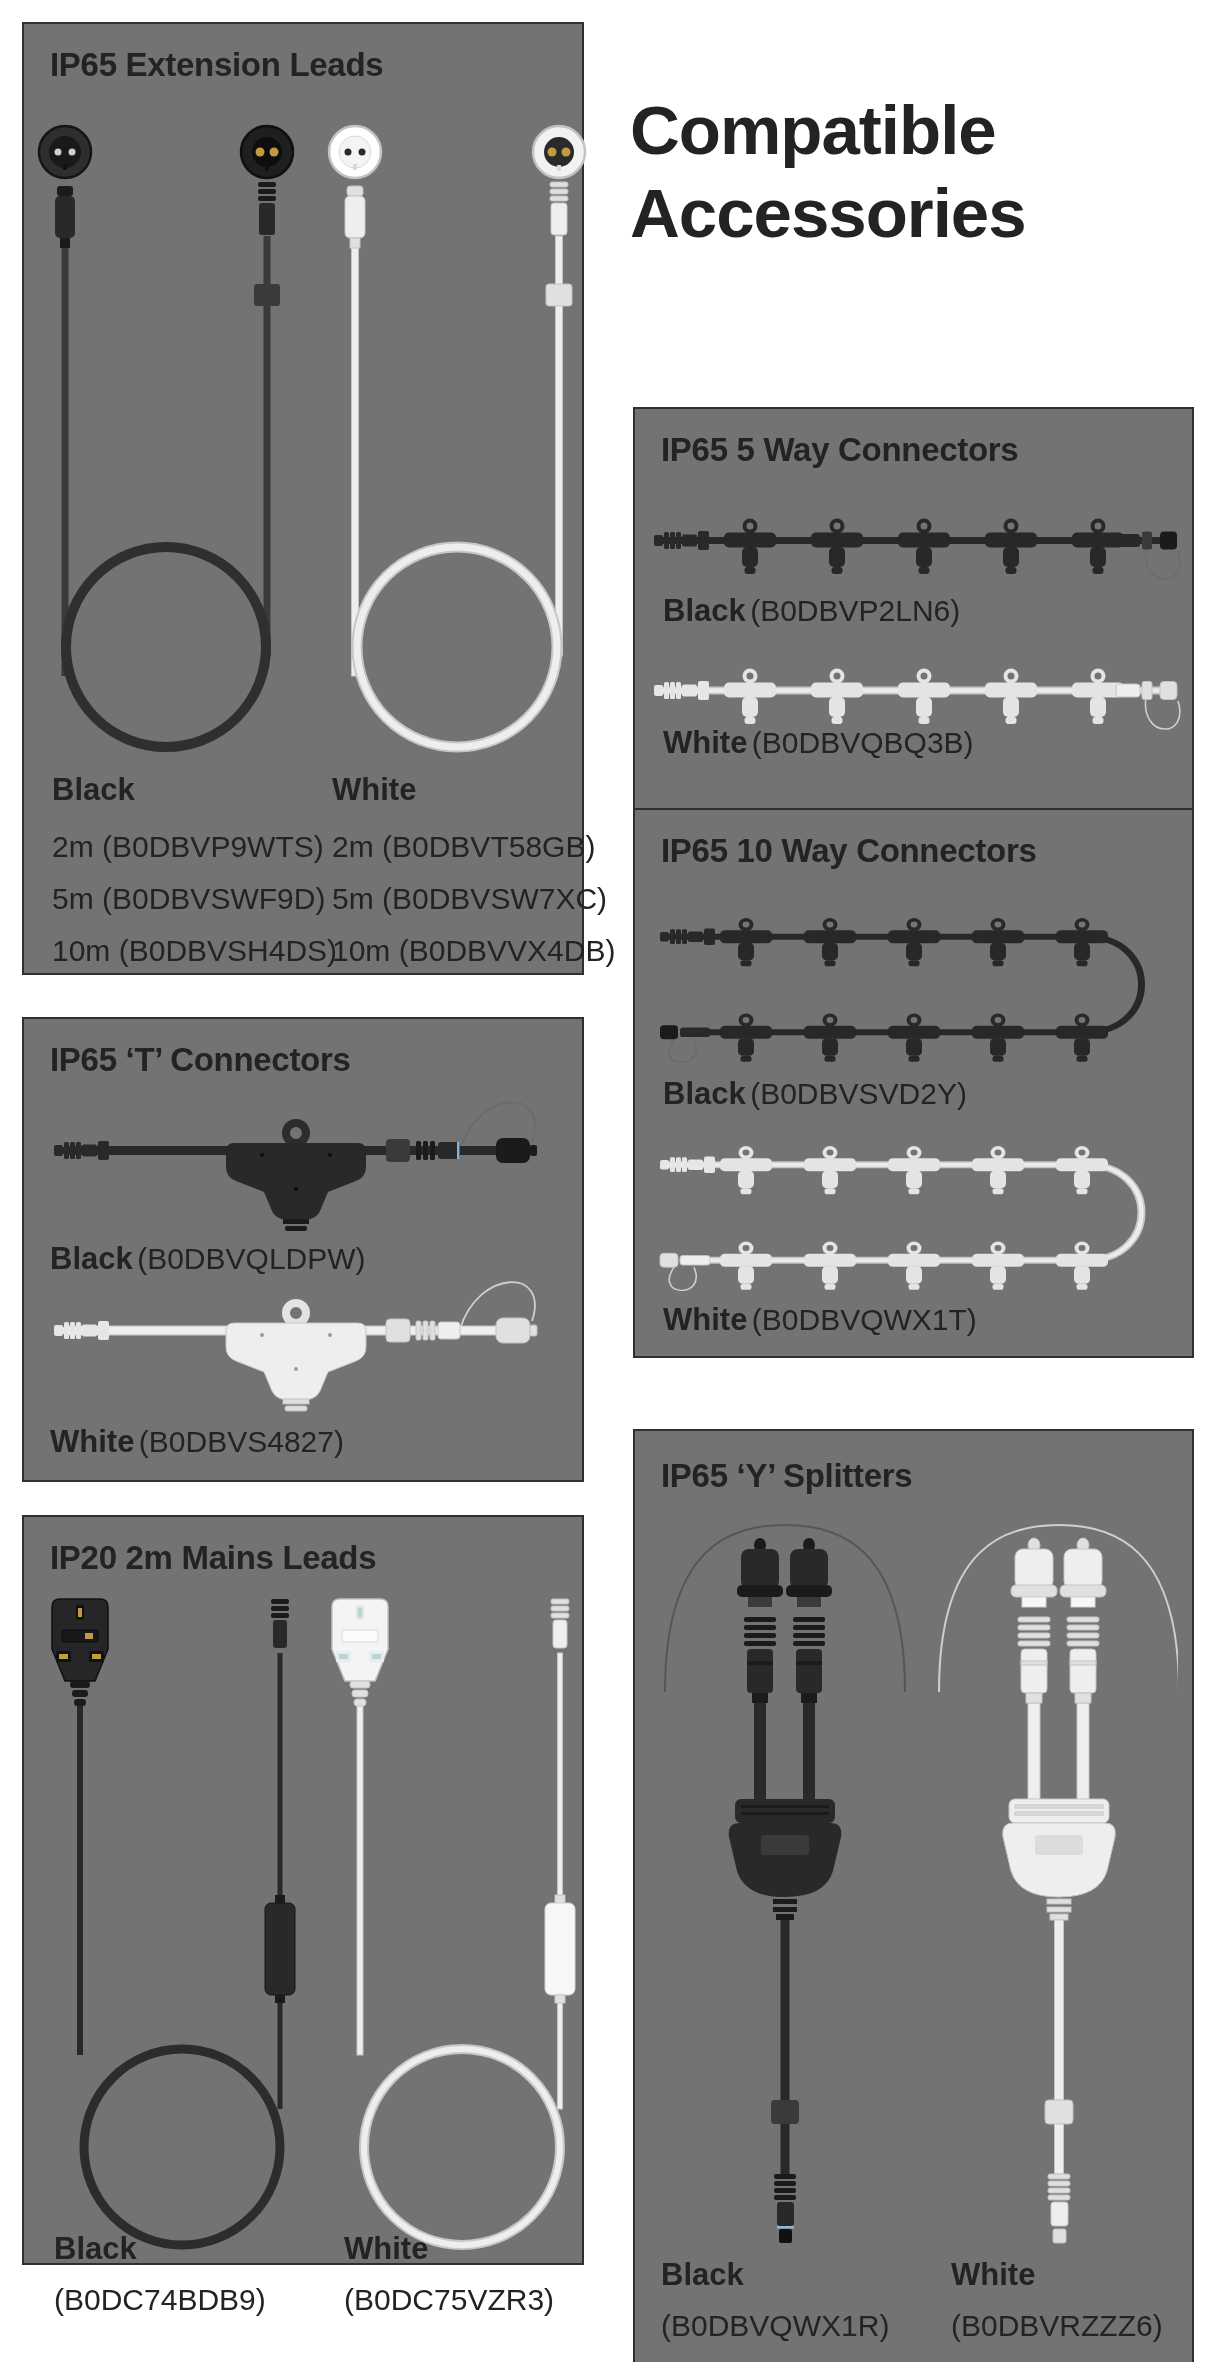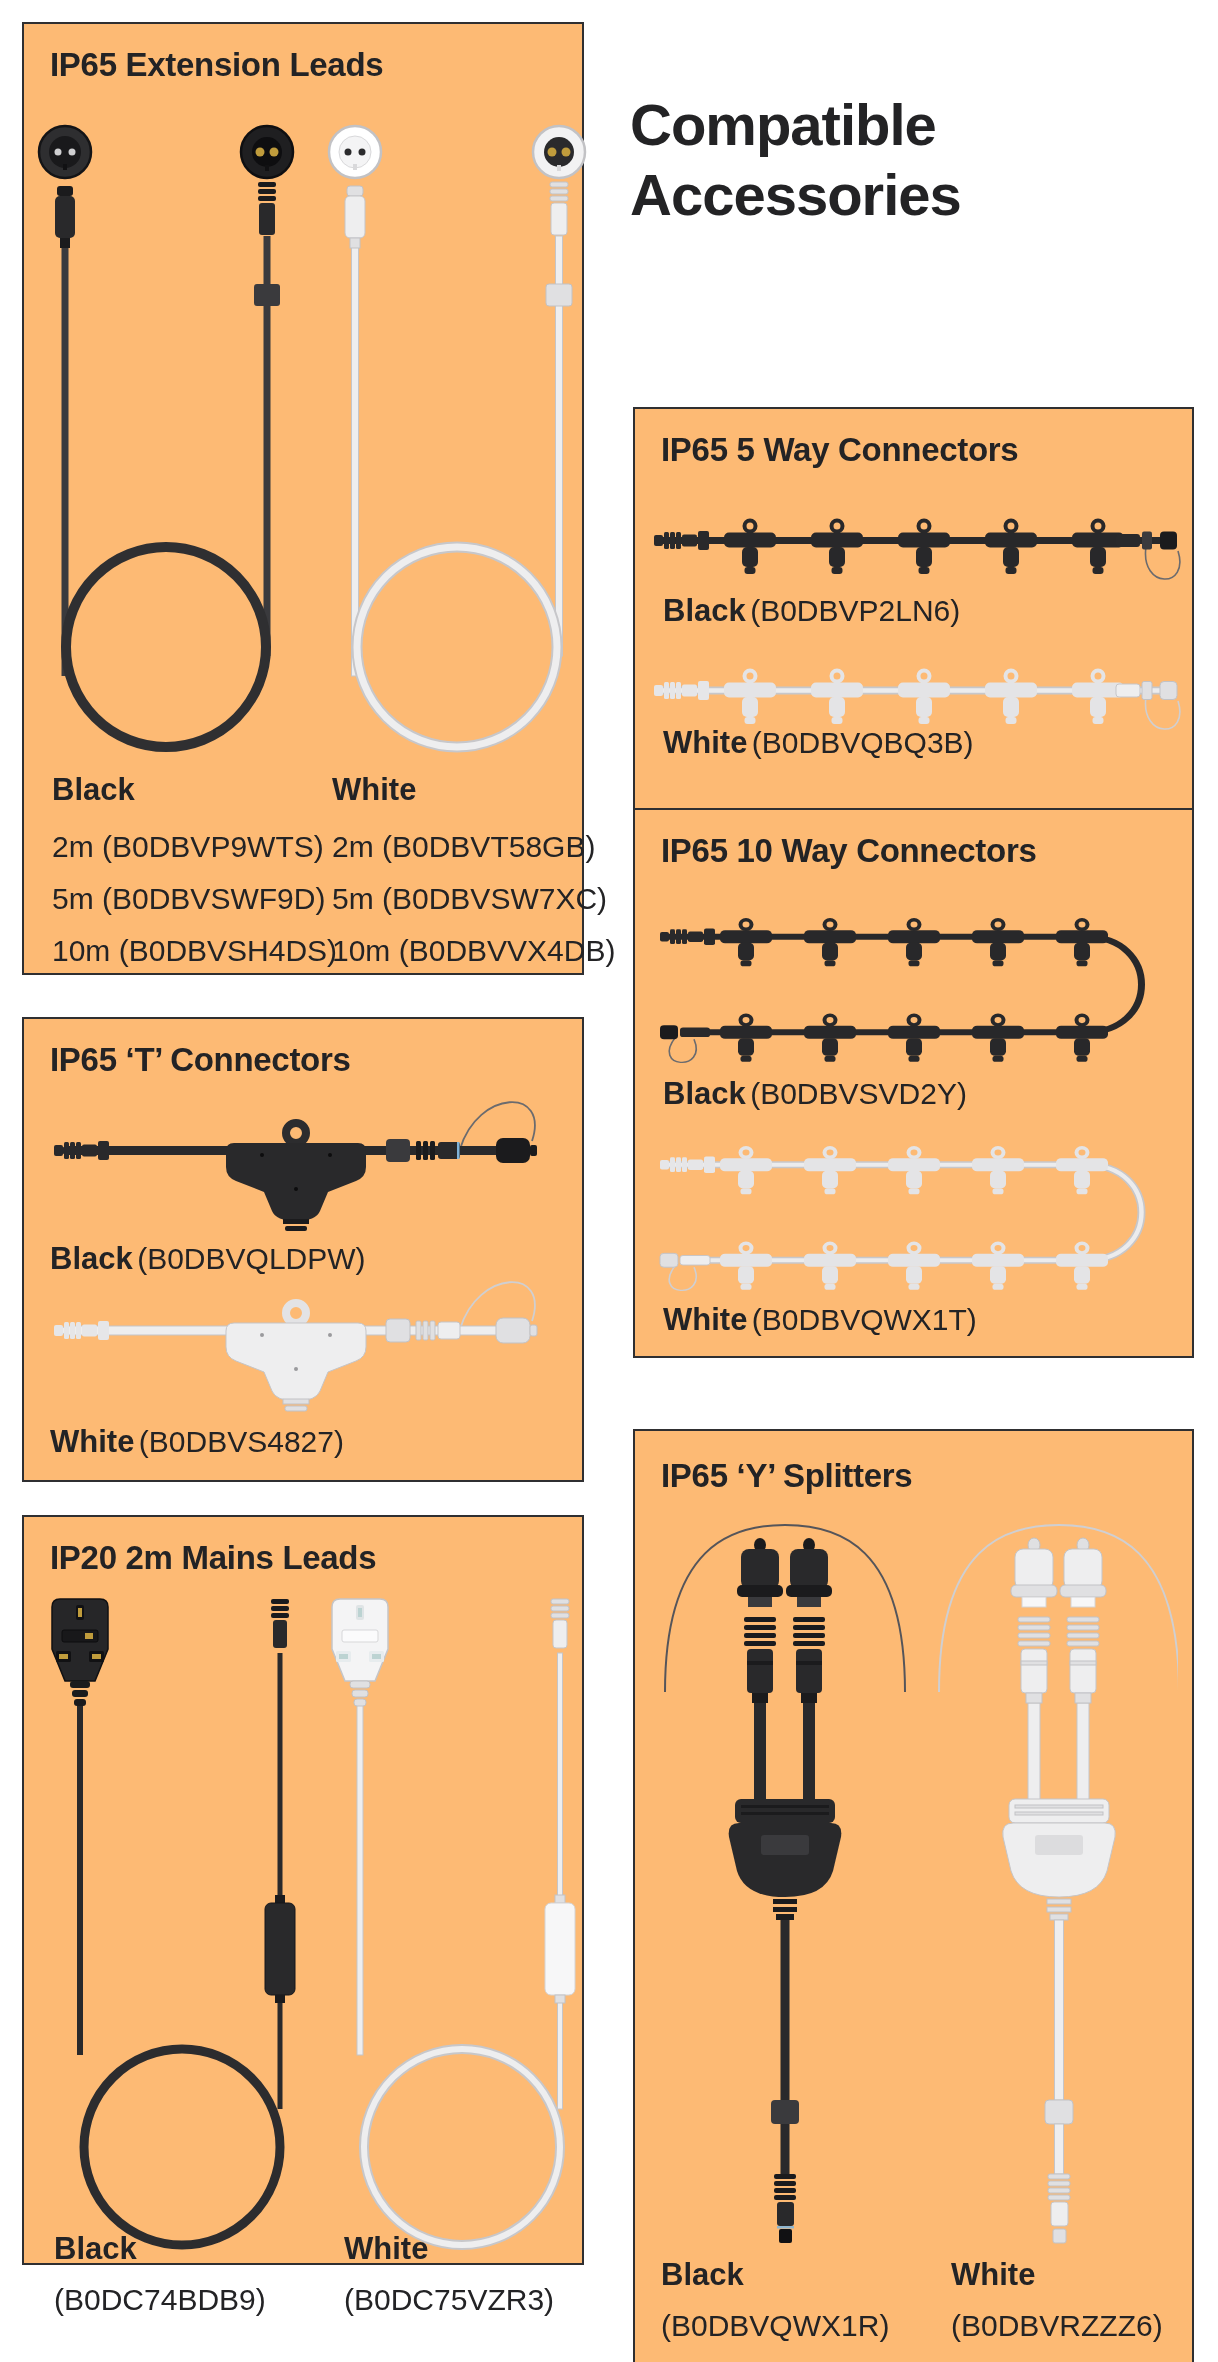--- a/index.html
+++ b/index.html
@@ -1,24 +1,24 @@
 <!DOCTYPE html>
 <html><head>
 <meta charset="utf-8">
 <style>
   html,body{margin:0;padding:0;background:#fff;}
   #page{position:relative;width:1218px;height:2362px;background:#ffffff;overflow:hidden;
         font-family:"Liberation Sans","DejaVu Sans",sans-serif;color:#232325;}
-  .box{position:absolute;border:2px solid #2f2f31;background:#fdba74;box-sizing:border-box;}
+  .box{position:absolute;border:2px solid #2f2f31;background:#737373;box-sizing:border-box;}
   .heading{position:absolute;left:26px;top:22px;font-size:33px;font-weight:700;letter-spacing:-0.3px;white-space:nowrap;}
   .lbl{font-size:31px;font-weight:700;white-space:nowrap;}
   .code{font-size:30px;font-weight:400;white-space:nowrap;}
   .row{position:absolute;font-size:30px;font-weight:400;white-space:nowrap;}
   .inline-label{position:absolute;white-space:nowrap;}
-  #title{position:absolute;left:630px;top:90px;width:575px;font-size:58px;line-height:1.2;
+  #title{position:absolute;left:630px;top:90px;width:575px;font-size:69px;line-height:1.2;
          font-weight:700;letter-spacing:-1px;}
   svg{position:absolute;display:block;}
   
   .kb{fill:#29292b;} .kb2{fill:#1b1b1d;} .kb3{fill:#3a3a3d;} .kbd{fill:#111113;}
   .wf{fill:#eeeeef;stroke:#c5c5c8;stroke-width:1;} .wf2{fill:#e0e0e2;stroke:#c2c2c5;stroke-width:1;}
   .wf3{fill:#f7f7f8;stroke:#d4d4d6;stroke-width:1;}
   .gld{fill:#c09c3c;}
 </style>
 </head>
 <body>

